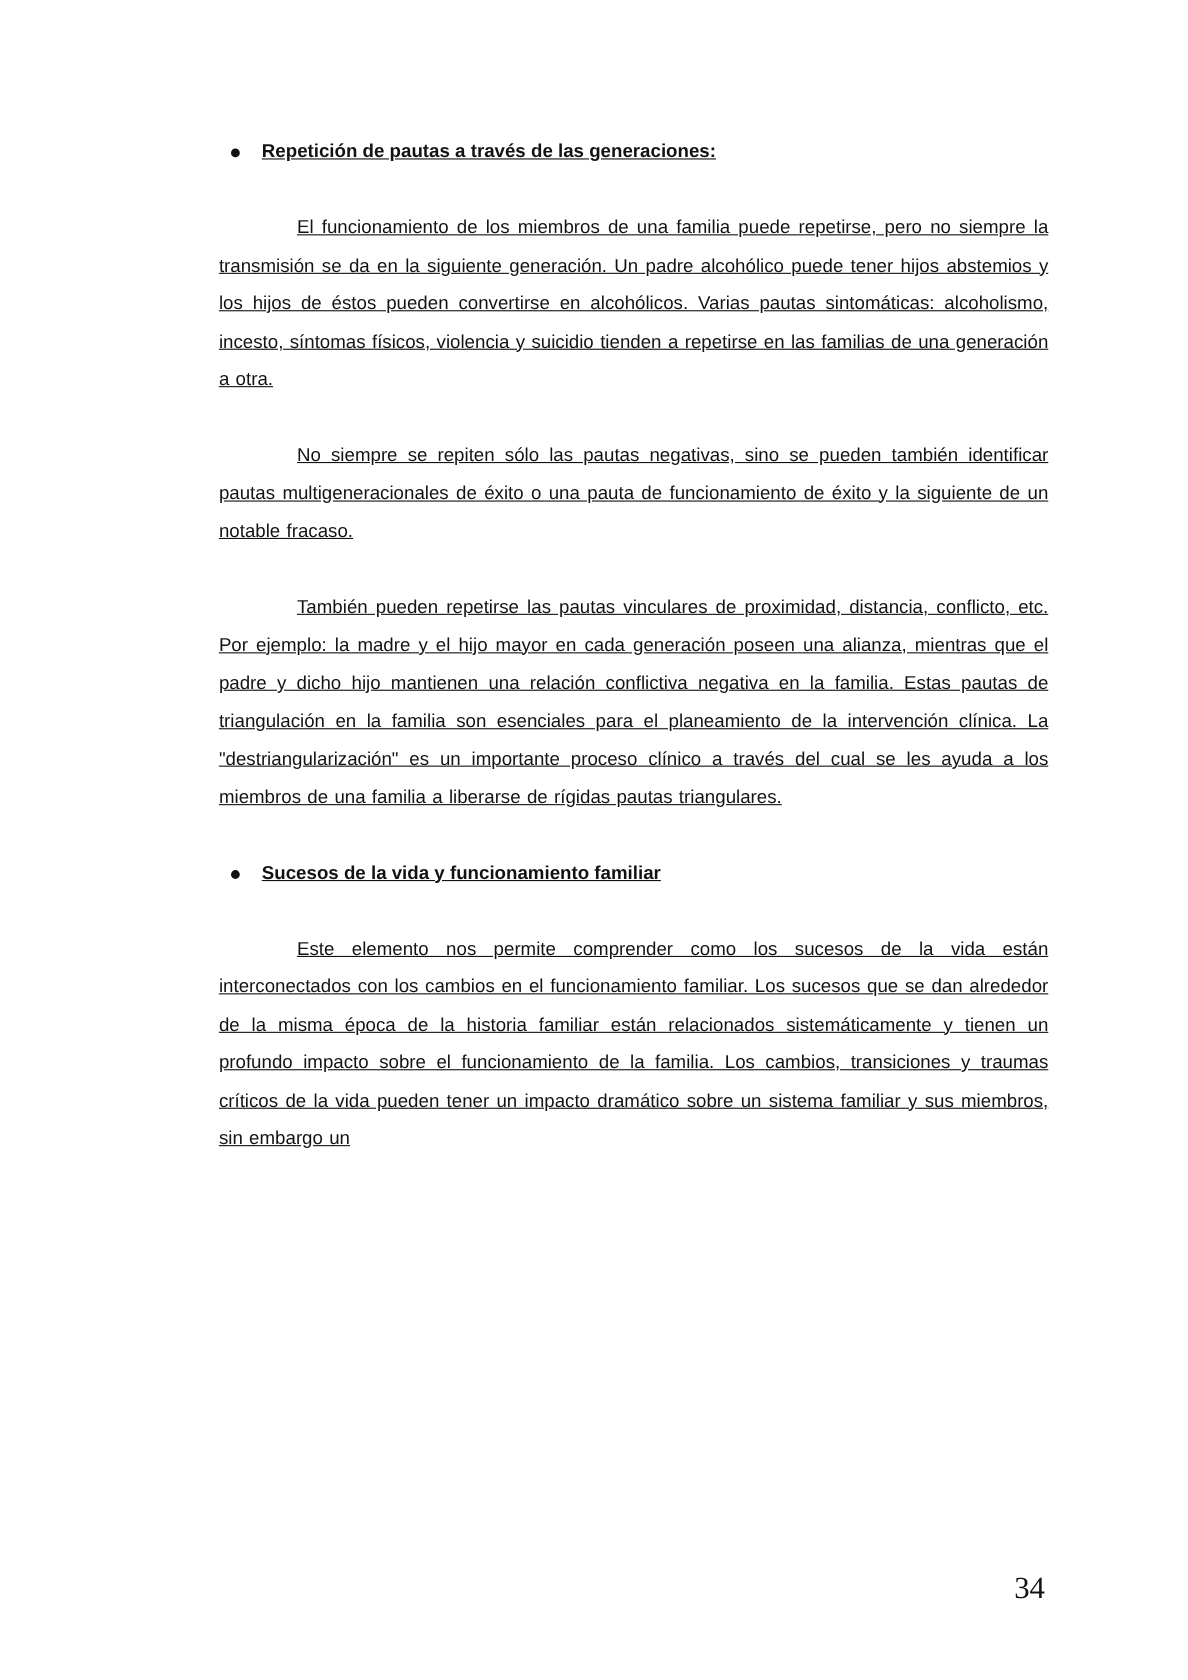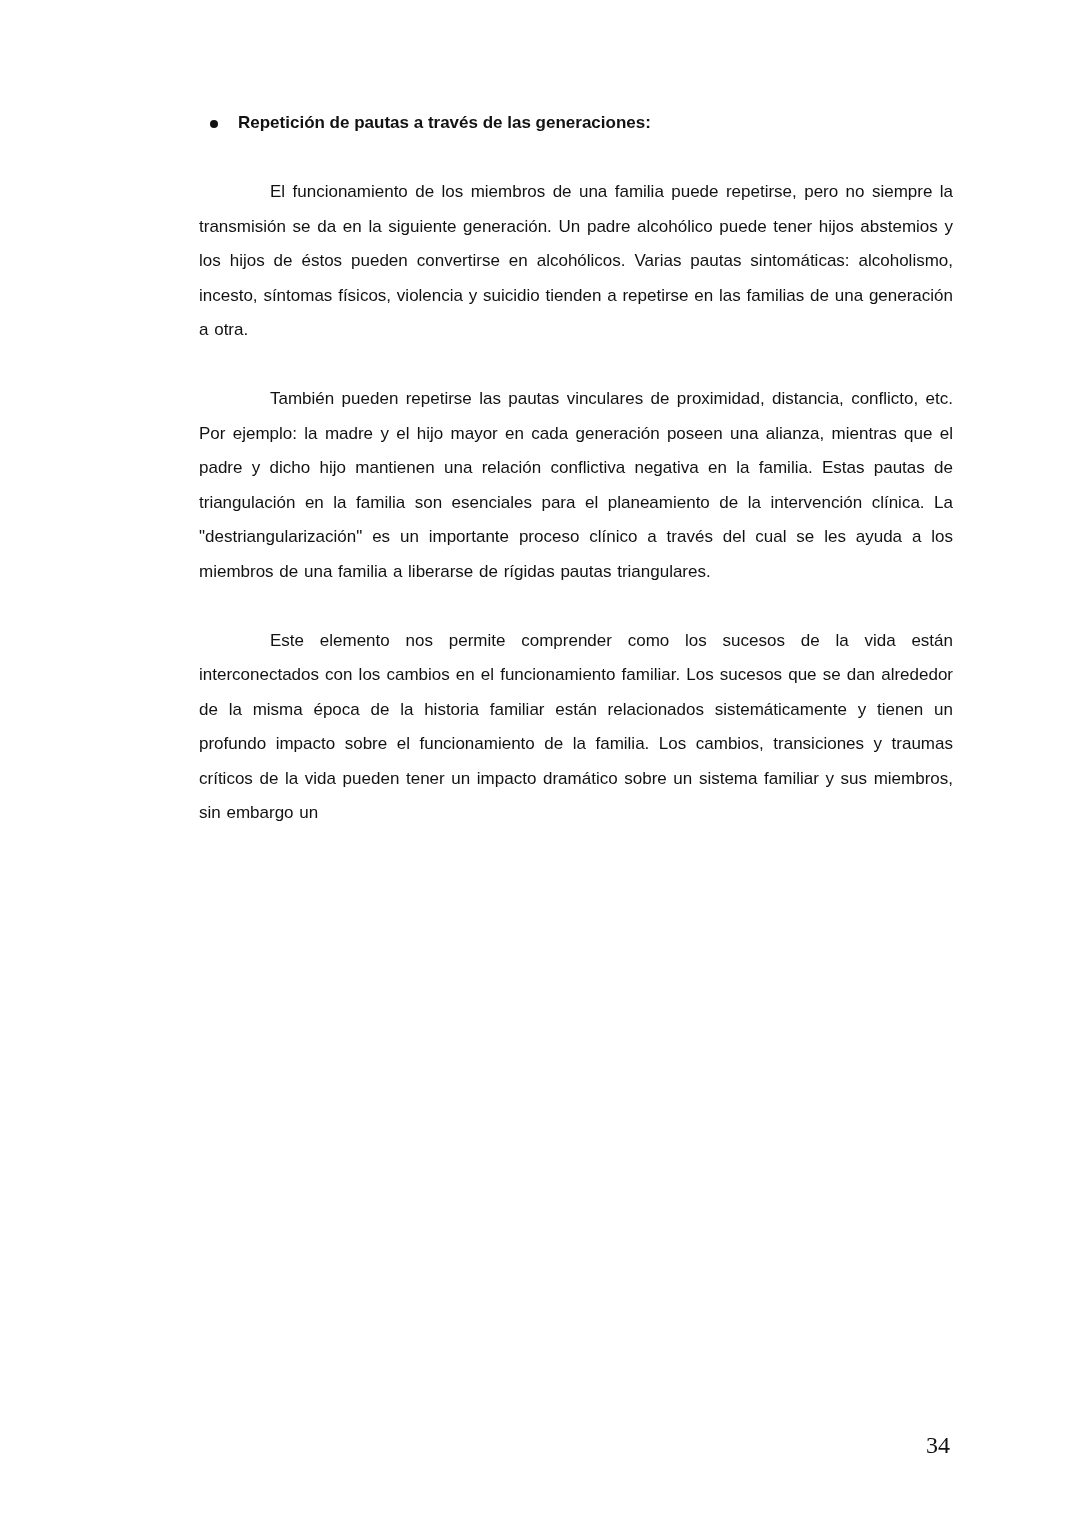--- a/index.html
+++ b/index.html
@@ -12,22 +12,23 @@
     width: 1080px;
     height: 1527px;
     background: #ffffff;
     color: #121212;
     font-family: "Liberation Sans", sans-serif;
     overflow: hidden;
   }
   .content {
     position: absolute;
     left: 199px;
-    top: 106px;
+    top: 121px;
     width: 754px;
+    text-decoration: underline;
   }
   .block {
     font-size: 17px;
     line-height: 34.5px;
     margin: 0 0 34.5px 0;
   }
   p.block {
     text-align: justify;
     text-indent: 71px;
     word-spacing: 1px;
@@ -44,42 +45,47 @@
     width: 8px;
     height: 8px;
     border-radius: 50%;
     background: #121212;
   }
   .page-number {
     position: absolute;
     top: 1431px;
     right: 130px;
     font-family: "Liberation Serif", serif;
-    font-size: 24px;
+    font-size: 28px;
     line-height: 28px;
     color: #121212;
   }
 </style>
 </head>
 <body>
 
 <div class="page">
   <div class="content">
 
     <div class="block bullet-heading">
       <span class="bullet-dot"></span>
       <span>Repetición de pautas a través de las generaciones:</span>
     </div>
 
 
     <p class="block">El funcionamiento de los miembros de una familia puede repetirse, pero no siempre la transmisión se da en la siguiente generación. Un padre alcohólico puede tener hijos abstemios y los hijos de éstos pueden convertirse en alcohólicos. Varias pautas sintomáticas: alcoholismo, incesto, síntomas físicos, violencia y suicidio tienden a repetirse en las familias de una generación a otra.</p>
 
+    <p class="block">No siempre se repiten sólo las pautas negativas, sino se pueden también identificar pautas multigeneracionales de éxito o una pauta de funcionamiento de éxito y la siguiente de un notable fracaso.</p>
 
     <p class="block">También pueden repetirse las pautas vinculares de proximidad, distancia, conflicto, etc. Por ejemplo: la madre y el hijo mayor en cada generación poseen una alianza, mientras que el padre y dicho hijo mantienen una relación conflictiva negativa en la familia. Estas pautas de triangulación en la familia son esenciales para el planeamiento de la intervención clínica. La "destriangularización" es un importante proceso clínico a través del cual se les ayuda a los miembros de una familia a liberarse de rígidas pautas triangulares.</p>
 
 
+    <div class="block bullet-heading">
+      <span class="bullet-dot"></span>
+      <span>Sucesos de la vida y funcionamiento familiar</span>
+    </div>
 
     <p class="block">Este elemento nos permite comprender como los sucesos de la vida están interconectados con los cambios en el funcionamiento familiar. Los sucesos que se dan alrededor de la misma época de la historia familiar están relacionados sistemáticamente y tienen un profundo impacto sobre el funcionamiento de la familia. Los cambios, transiciones y traumas críticos de la vida pueden tener un impacto dramático sobre un sistema familiar y sus miembros, sin embargo un</p>
 
   </div>
 
   <div class="page-number">34</div>
 </div>
 
 </body></html>

